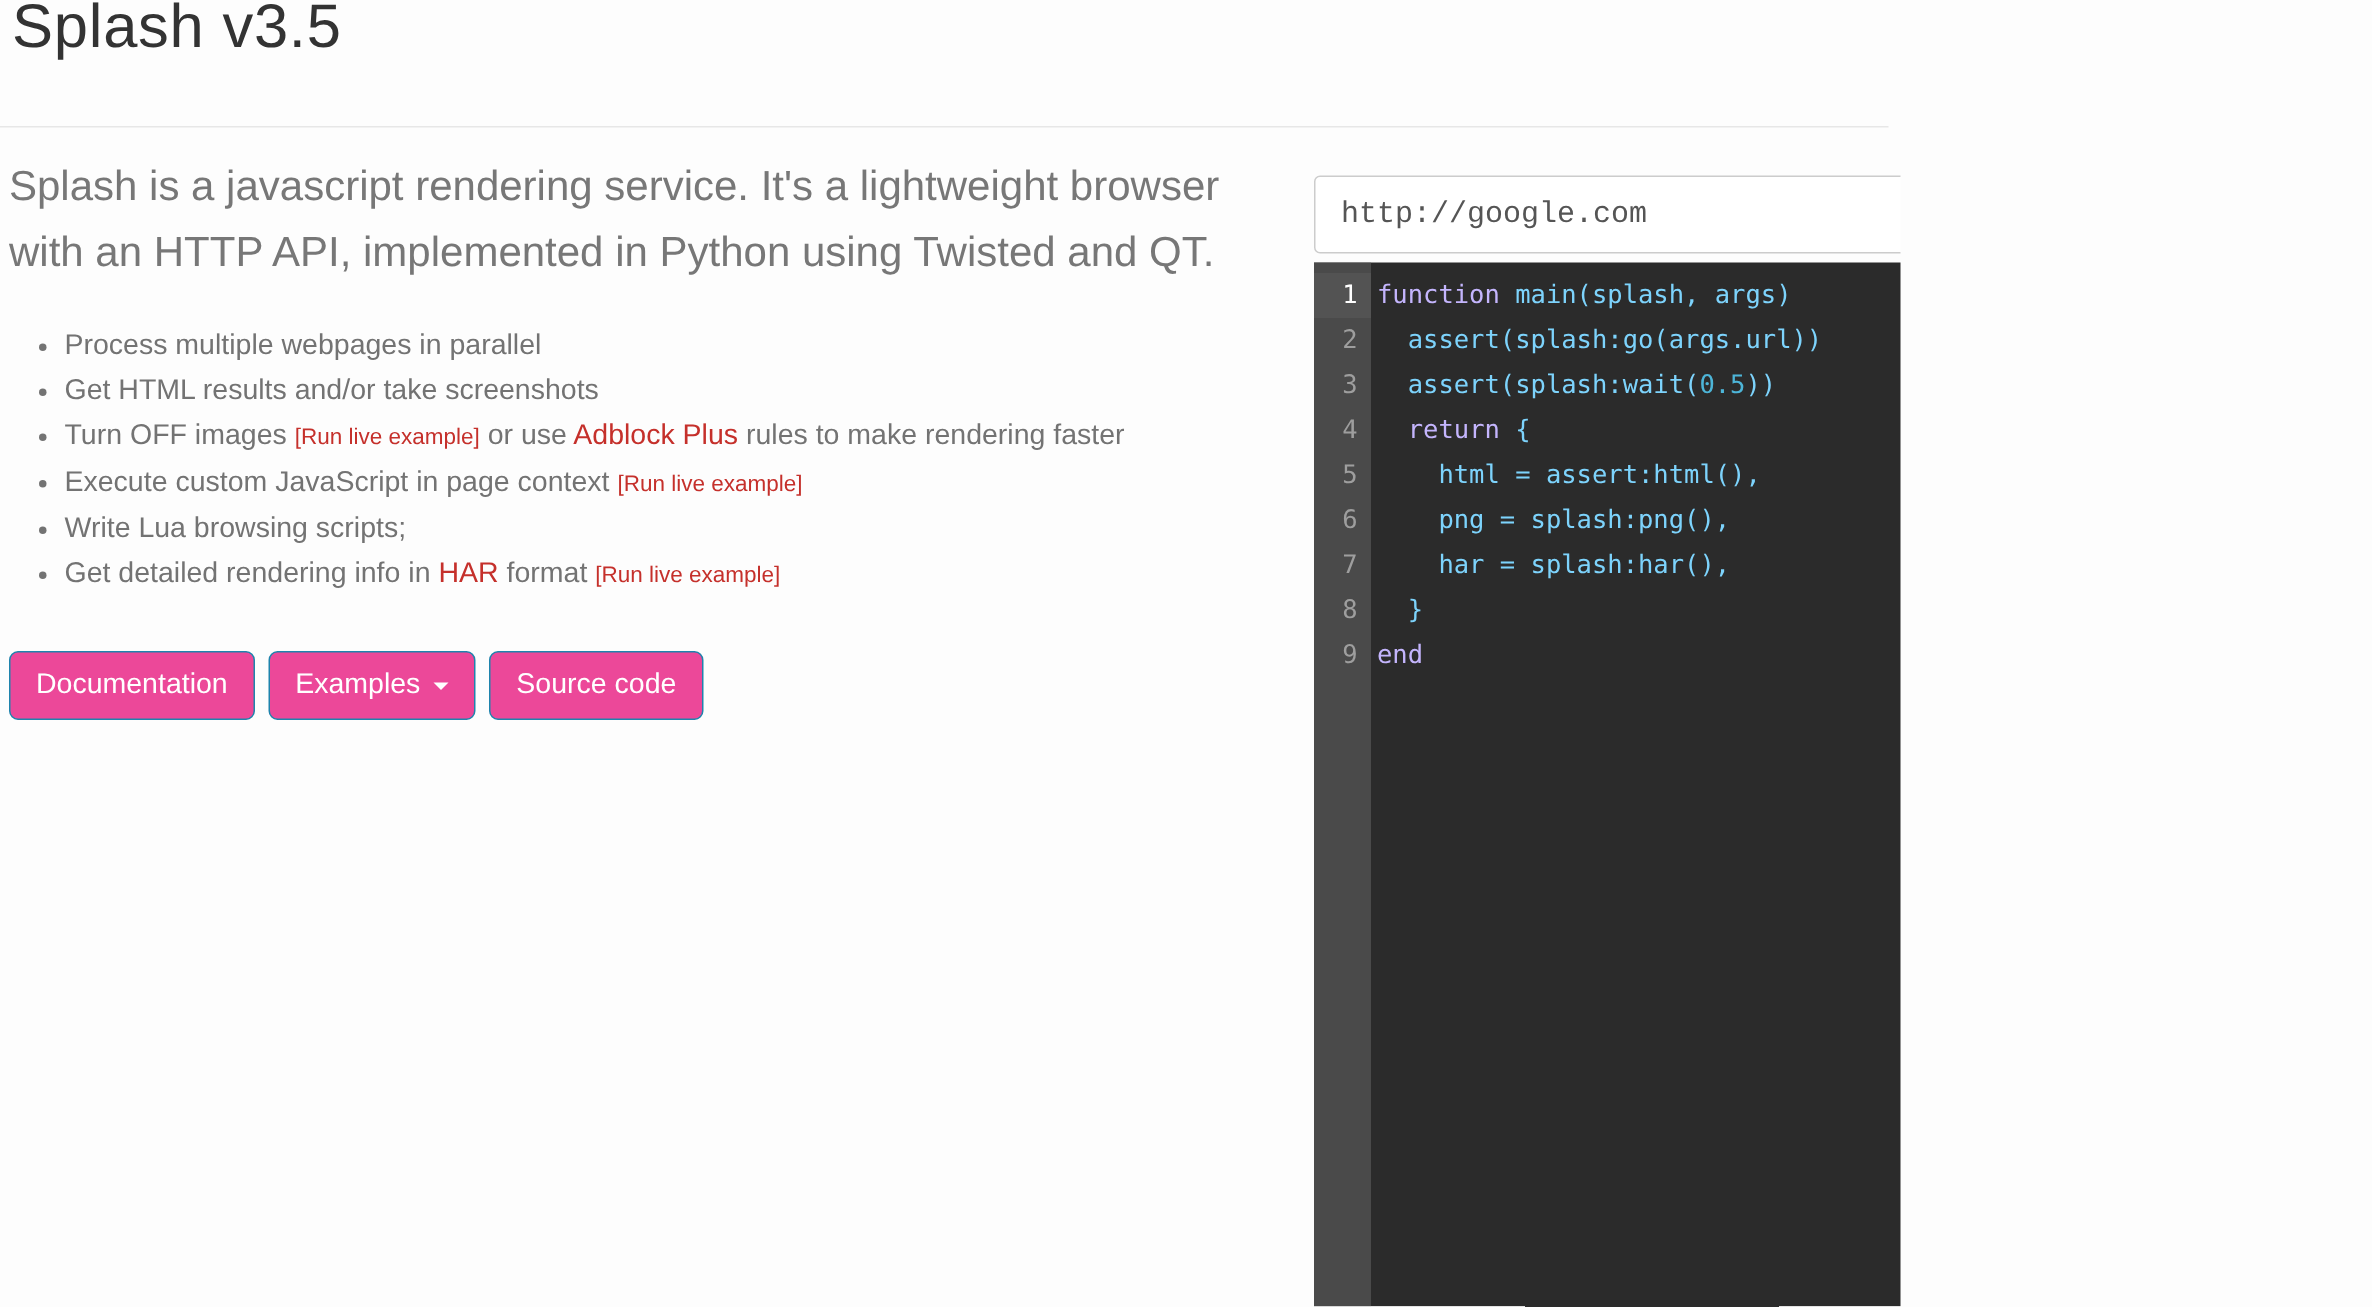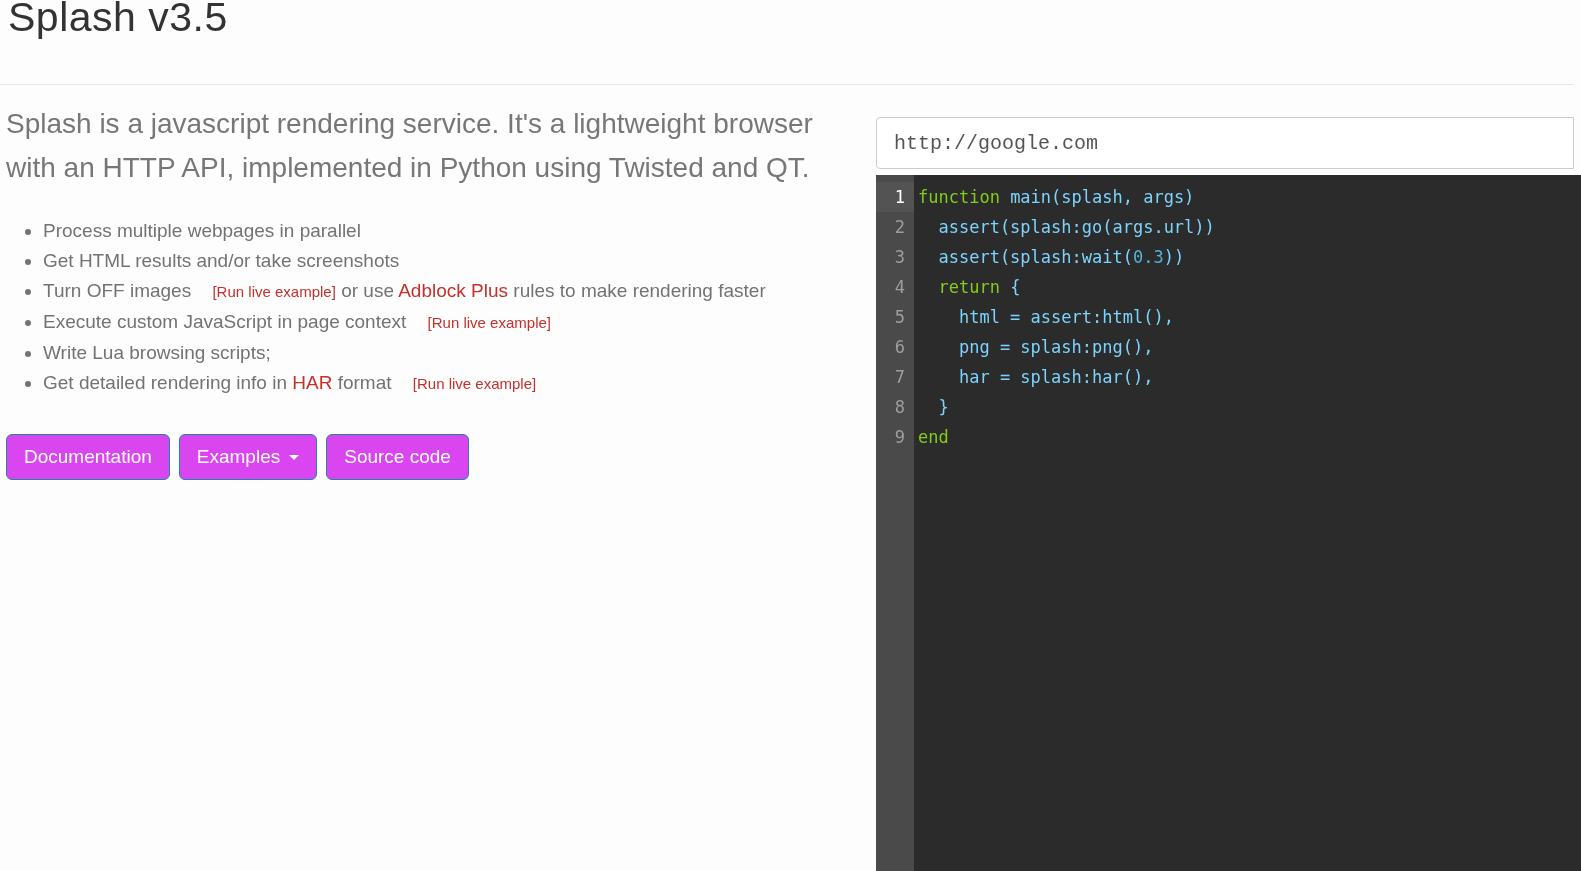--- a/index.html
+++ b/index.html
@@ -1,52 +1,52 @@
 <!DOCTYPE html>
 <html><head>
 <meta charset="utf-8">
 <style>
   html,body{margin:0;padding:0;background:#fdfdfd;font-family:"Liberation Sans",sans-serif;}
-  .page{position:relative;width:1581px;height:871px;overflow:hidden;background:#fdfdfd;}
+  .page{position:relative;width:1267px;height:871px;overflow:hidden;background:#fdfdfd;}
 
   
   .page-title{position:absolute;left:8px;top:-6px;font-size:41px;font-weight:500;color:#333;margin:0;letter-spacing:.5px;}
   .header-rule{position:absolute;left:0;right:8px;top:84px;border:0;border-top:1px solid #e7e7e7;margin:0;}
 
   
   .left-col{position:absolute;left:6px;top:92px;width:815px;}
   .lead{font-size:28px;line-height:44px;color:#777;margin:10px 0 0;}
   .feature-list{margin:26px 0 0;padding-left:37px;color:#737373;font-size:19px;line-height:30px;max-width:748px;}
   .feature-list li{margin:0;}
   .red-link{color:#c5302b;text-decoration:none;cursor:pointer;}
-  .small-link{color:#c5302b;text-decoration:none;cursor:pointer;font-size:15px;margin-left:16px;}
+  .small-link{color:#c5302b;text-decoration:none;cursor:pointer;font-size:15px;}
   .para2{font-size:28px;line-height:44px;color:#777;margin:25px 0 0;}
   .btn-row{margin-top:35px;display:flex;gap:9px;}
-  .btn-blue{display:inline-flex;align-items:center;background:#d946ef;border:1px solid #1e84ad;color:#fff;
+  .btn-blue{display:inline-flex;align-items:center;background:#ec4899;border:1px solid #1e84ad;color:#fff;
     font-family:"Liberation Sans",sans-serif;font-size:19px;padding:11px 17px;border-radius:6px;cursor:pointer;}
   .caret{display:inline-block;width:0;height:0;border-left:5px solid transparent;border-right:5px solid transparent;
     border-top:5px solid #fff;margin-left:9px;}
 
   
   .right-col{position:absolute;left:876px;top:117px;width:705px;}
   .input-group{display:flex;height:52px;width:698px;}
   .url-input{flex:1;box-sizing:border-box;border:1px solid #ccc;border-radius:4px 0 0 4px;padding:0 0 0 17px;
     font-family:Liberation Mono, monospace;font-size:20px;color:#555;background:#fff;outline:none;}
   .btn-render{box-sizing:border-box;margin-left:-1px;background:#459305;border:1px solid #3a7c04;color:#fff;
     font-family:"Liberation Sans",sans-serif;font-size:19px;padding:0 19px;border-radius:0 4px 4px 0;cursor:pointer;}
 
   
   .editor{position:relative;margin-top:6px;width:705px;height:696px;background:#2b2b2b;overflow:hidden;cursor:text;}
   .gutter-bg{position:absolute;left:0;top:0;bottom:0;width:38px;background:#4a4a4a;}
   .code-area{position:relative;padding-top:7px;}
   .code-line{display:flex;height:30px;line-height:30px;font-family:"DejaVu Sans Mono",monospace;font-size:17px;}
   .line-num{width:38px;min-width:38px;box-sizing:border-box;text-align:right;padding-right:9px;color:#9e9e9e;}
   .code-line.active .line-num{color:#ffffff;background:rgba(255,255,255,.05);}
   .line-code{white-space:pre;color:#f5f5f5;padding-left:4px;}
-  .tok-kw{color:#84cc16;}
+  .tok-kw{color:#c4b5fd;}
   .tok-num{color:#4db5d8;}
   .tok-p{color:#7dd3fc;}
 </style>
 </head>
 <body>
 
 <div class="page">
 
   <h1 class="page-title">Splash v3.5</h1>
   <hr class="header-rule">
@@ -89,21 +89,21 @@
           <div class="code-line active">
             <span class="line-num">1</span>
             <span class="line-code"><span class="tok-kw">function</span><span class="tok-p"> main(splash, args)</span></span>
           </div>
           <div class="code-line">
             <span class="line-num">2</span>
             <span class="line-code"><span class="tok-p">  assert(splash:go(args.url))</span></span>
           </div>
           <div class="code-line">
             <span class="line-num">3</span>
-            <span class="line-code"><span class="tok-p">  assert(splash:wait(</span><span class="tok-num">0.3</span><span class="tok-p">))</span></span>
+            <span class="line-code"><span class="tok-p">  assert(splash:wait(</span><span class="tok-num">0.5</span><span class="tok-p">))</span></span>
           </div>
           <div class="code-line">
             <span class="line-num">4</span>
             <span class="line-code"><span class="tok-p">  </span><span class="tok-kw">return</span><span class="tok-p"> {</span></span>
           </div>
           <div class="code-line">
             <span class="line-num">5</span>
             <span class="line-code"><span class="tok-p">    html = assert:html(),</span></span>
           </div>
           <div class="code-line">

